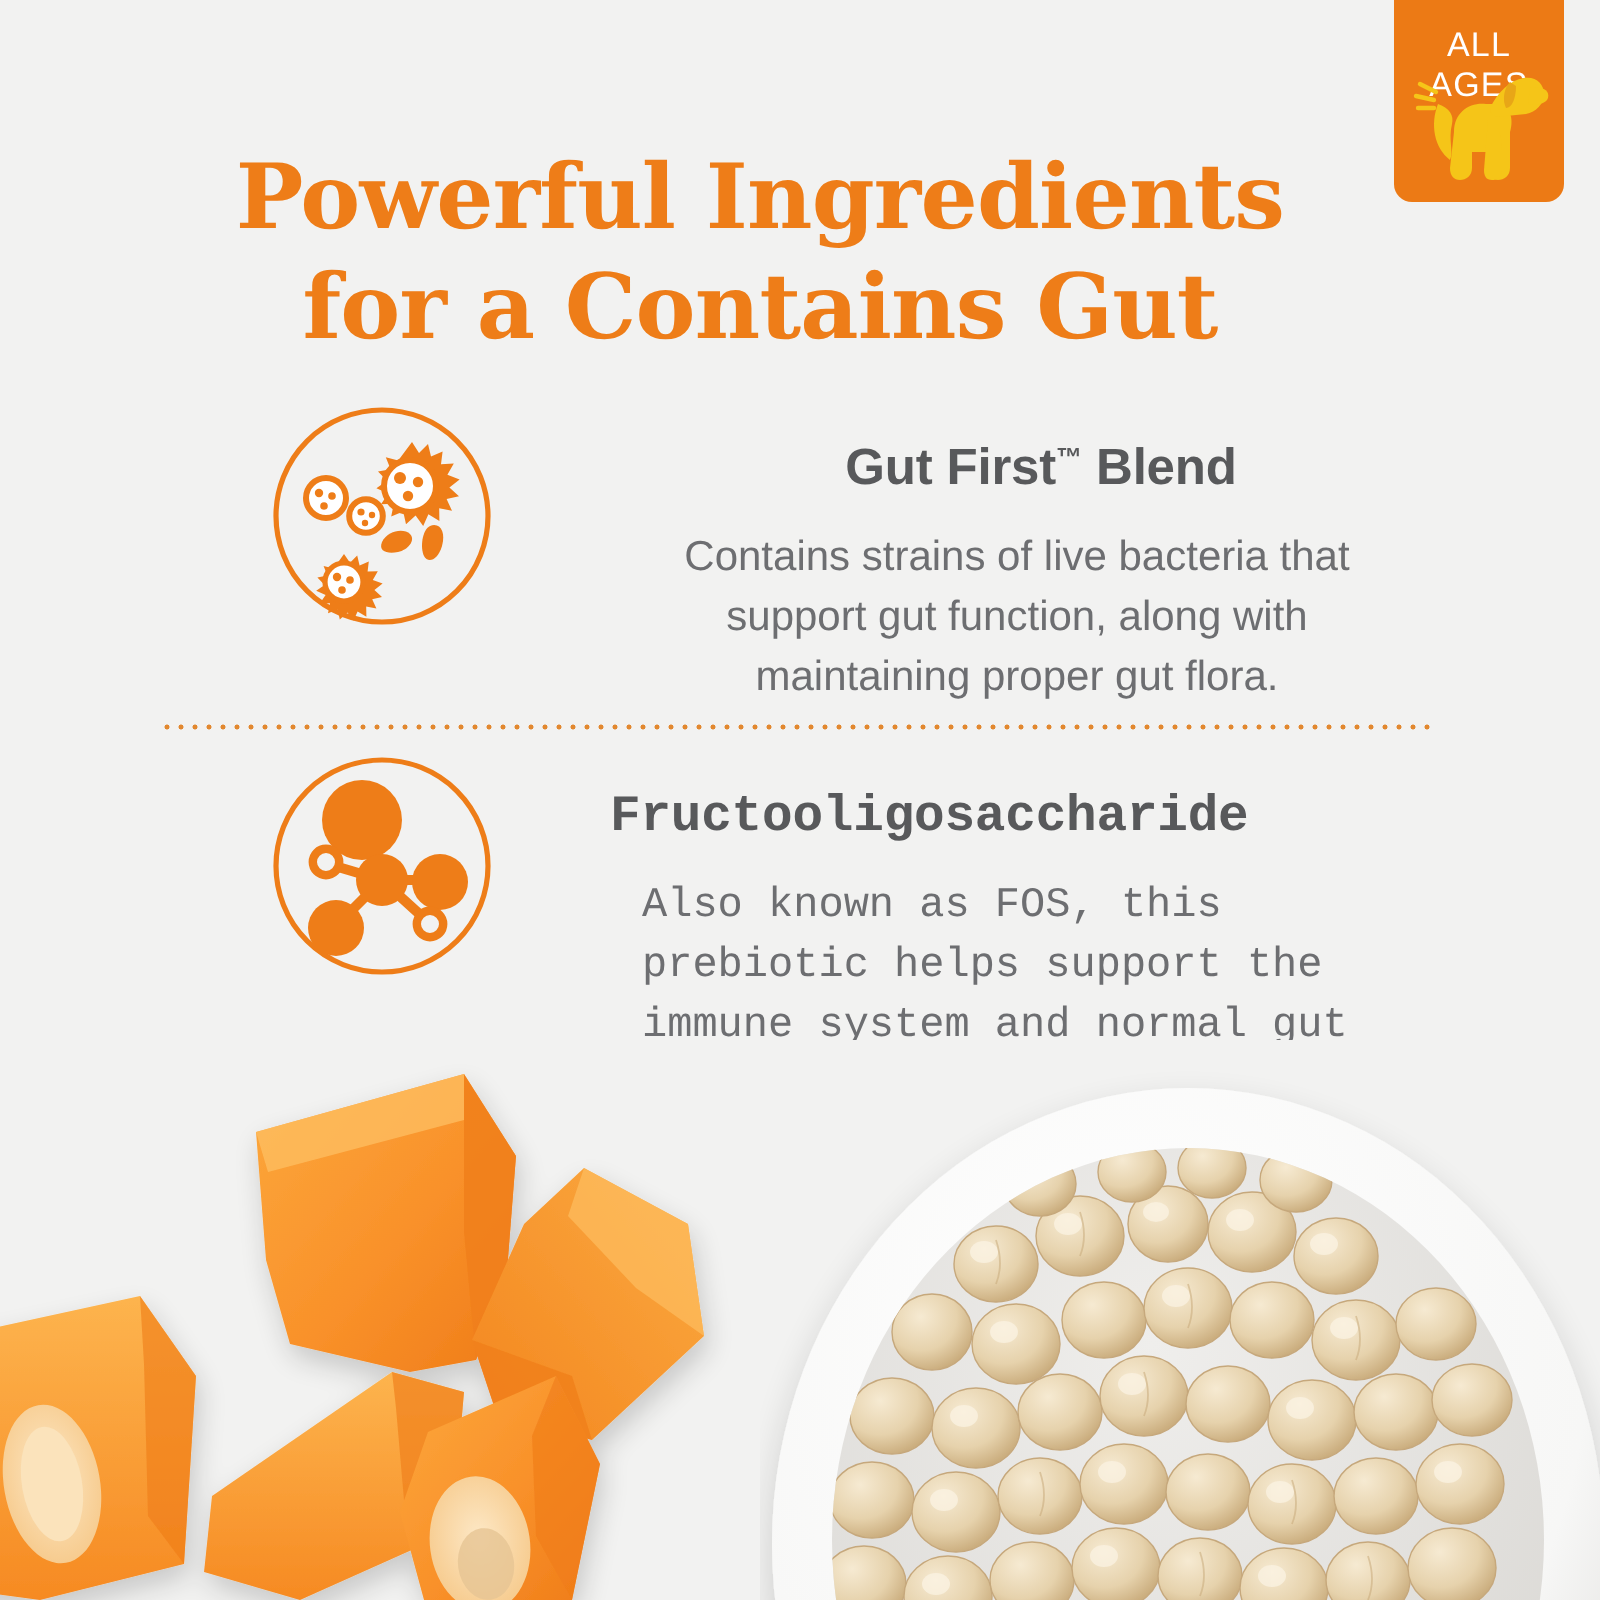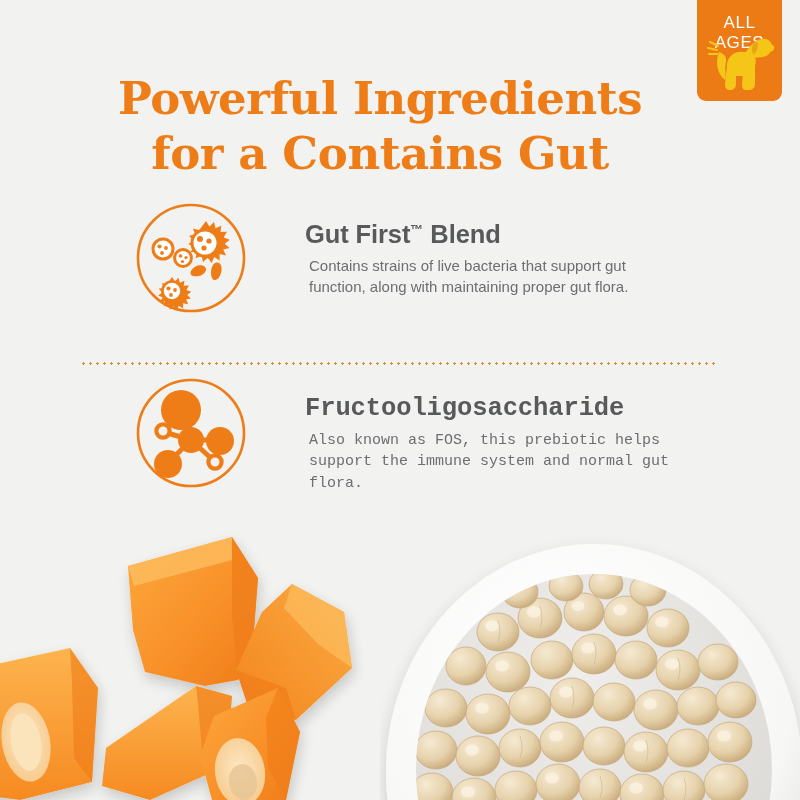--- a/index.html
+++ b/index.html
@@ -68,21 +68,21 @@
   .title-line { display: block; }
 
   
   .feature {
     position: absolute;
     left: 136px;
     width: 600px;
     display: flex;
     align-items: flex-start;
   }
-  .feature-1 { top: 203px; }
+  .feature-1 { top: 203px; text-align: center; }
   .feature-2 { top: 378px; font-family: Liberation Mono, monospace; }
 
   .feature-icon {
     flex: 0 0 auto;
     width: 110px;
     height: 110px;
     position: relative;
   }
   .feature-text {
     flex: 1 1 auto;
@@ -99,23 +99,23 @@
     white-space: nowrap;
   }
   .feature-heading .tm {
     font-size: 13px;
     vertical-align: 9px;
     font-weight: bold;
     letter-spacing: 0;
   }
   .feature-body {
     color: #6d6e71;
-    font-size: 15px;
+    font-size: 21px;
     line-height: 1.42;
-    margin: 4px;
+    margin: 16px;
     max-width: 375px;
   }
 
   
   .divider {
     position: absolute;
     left: 80px;
     top: 362px;
     width: 638px;
     height: 3px;

